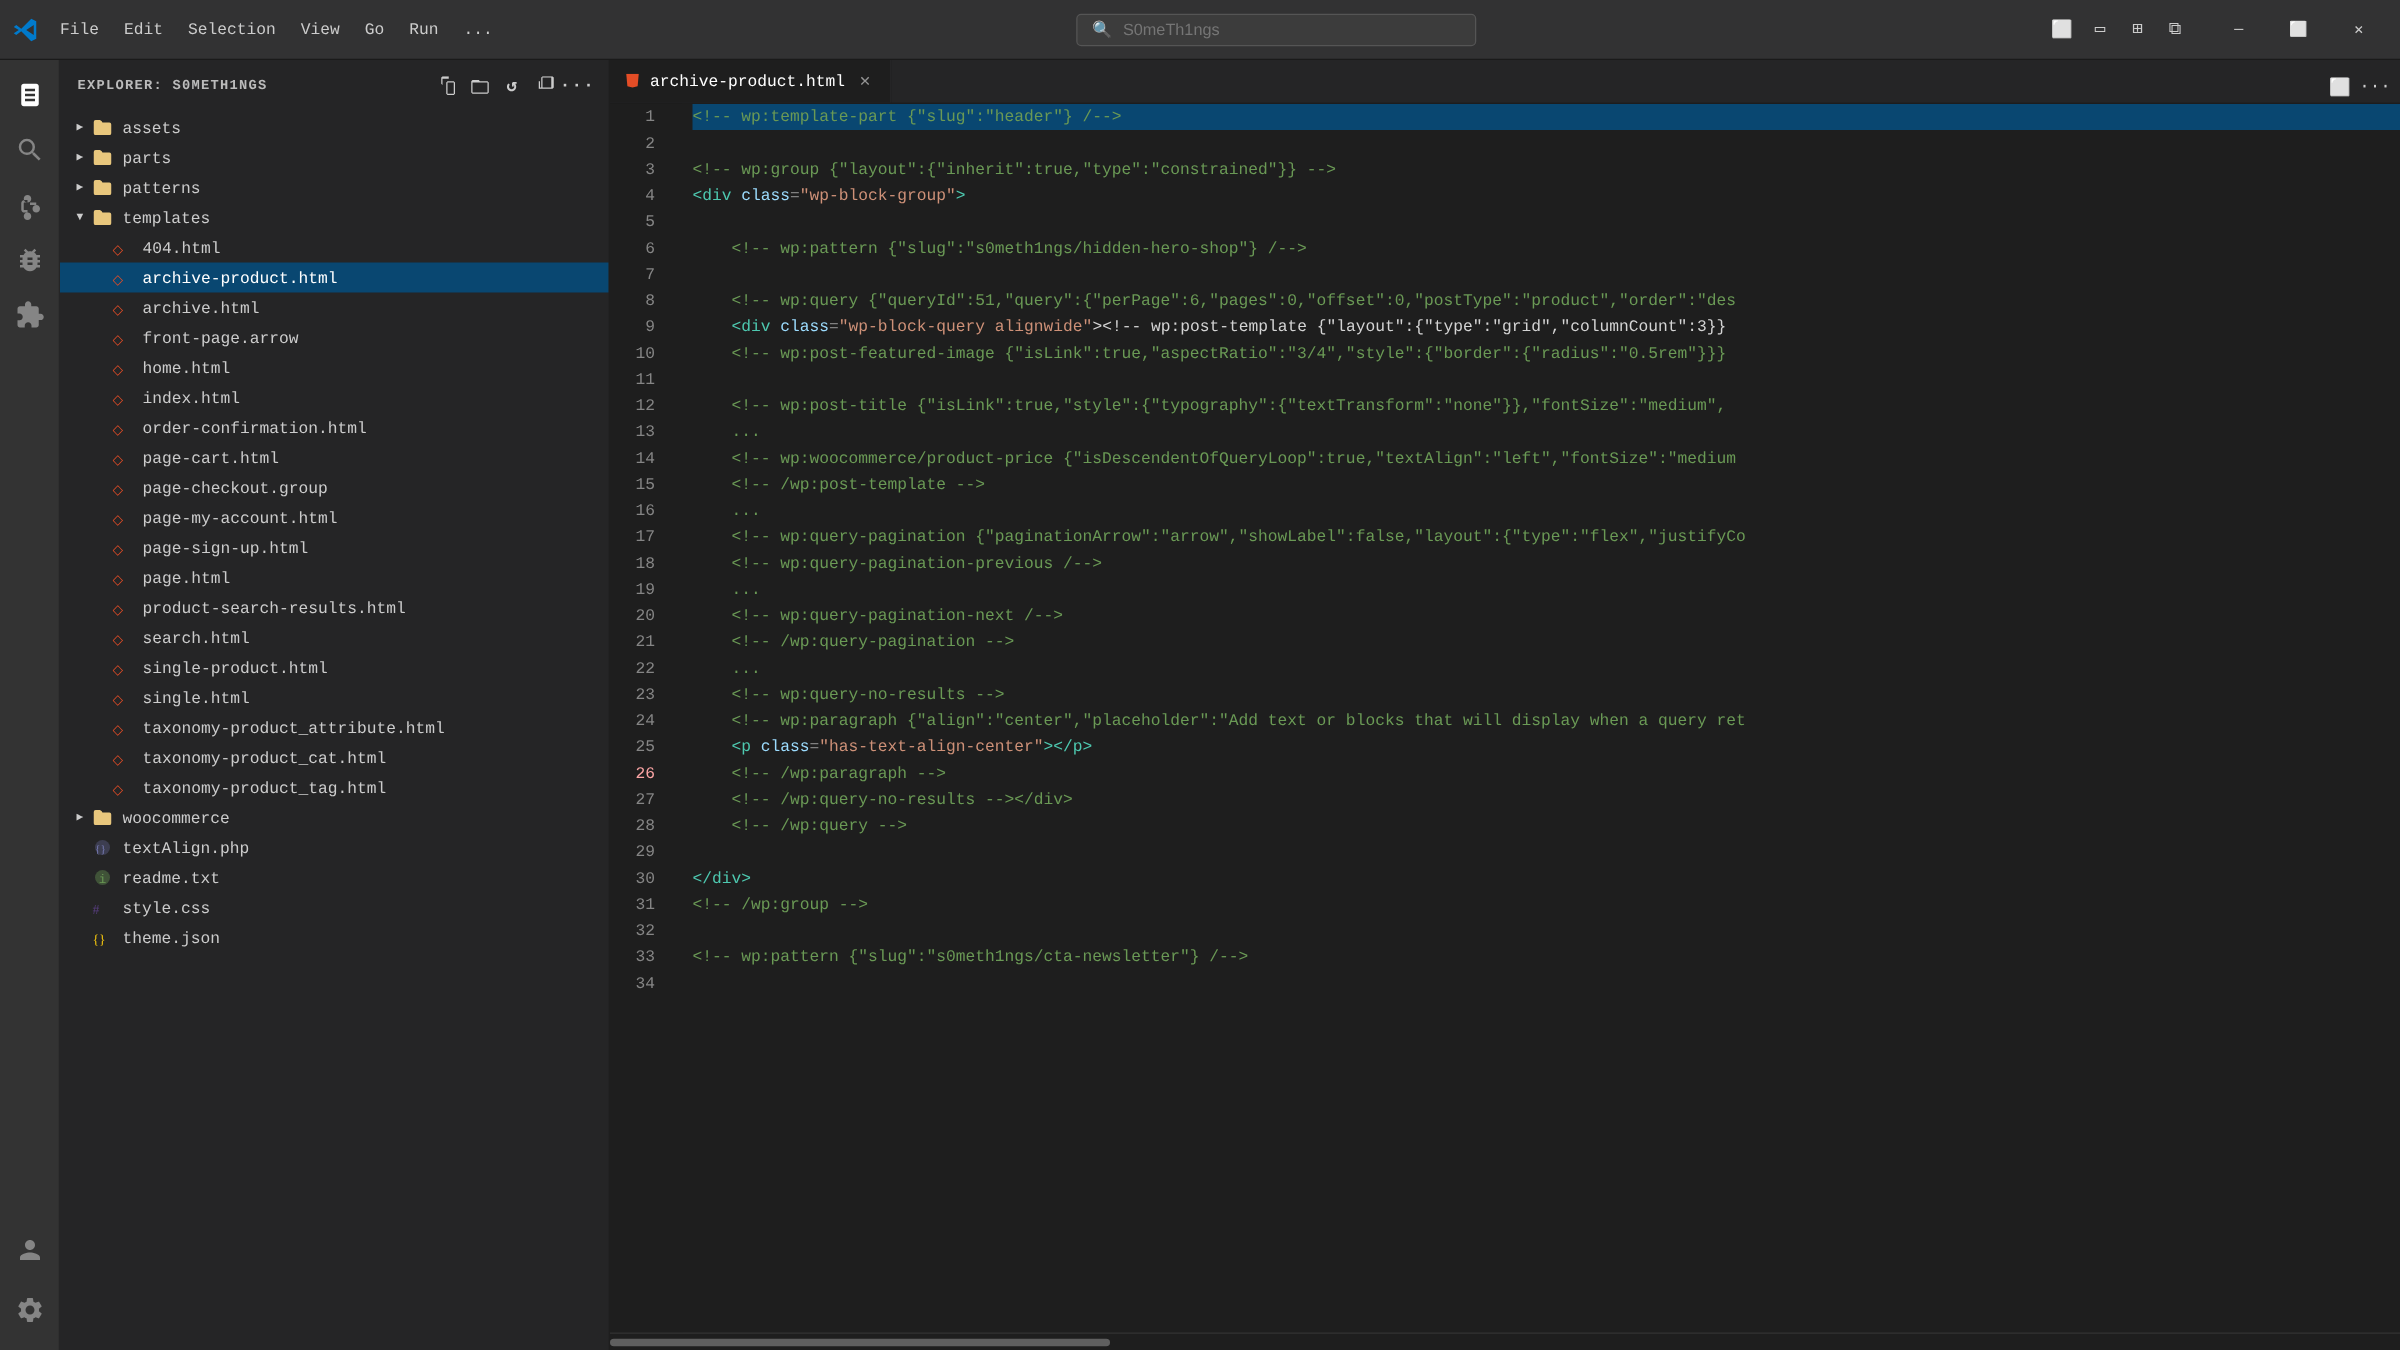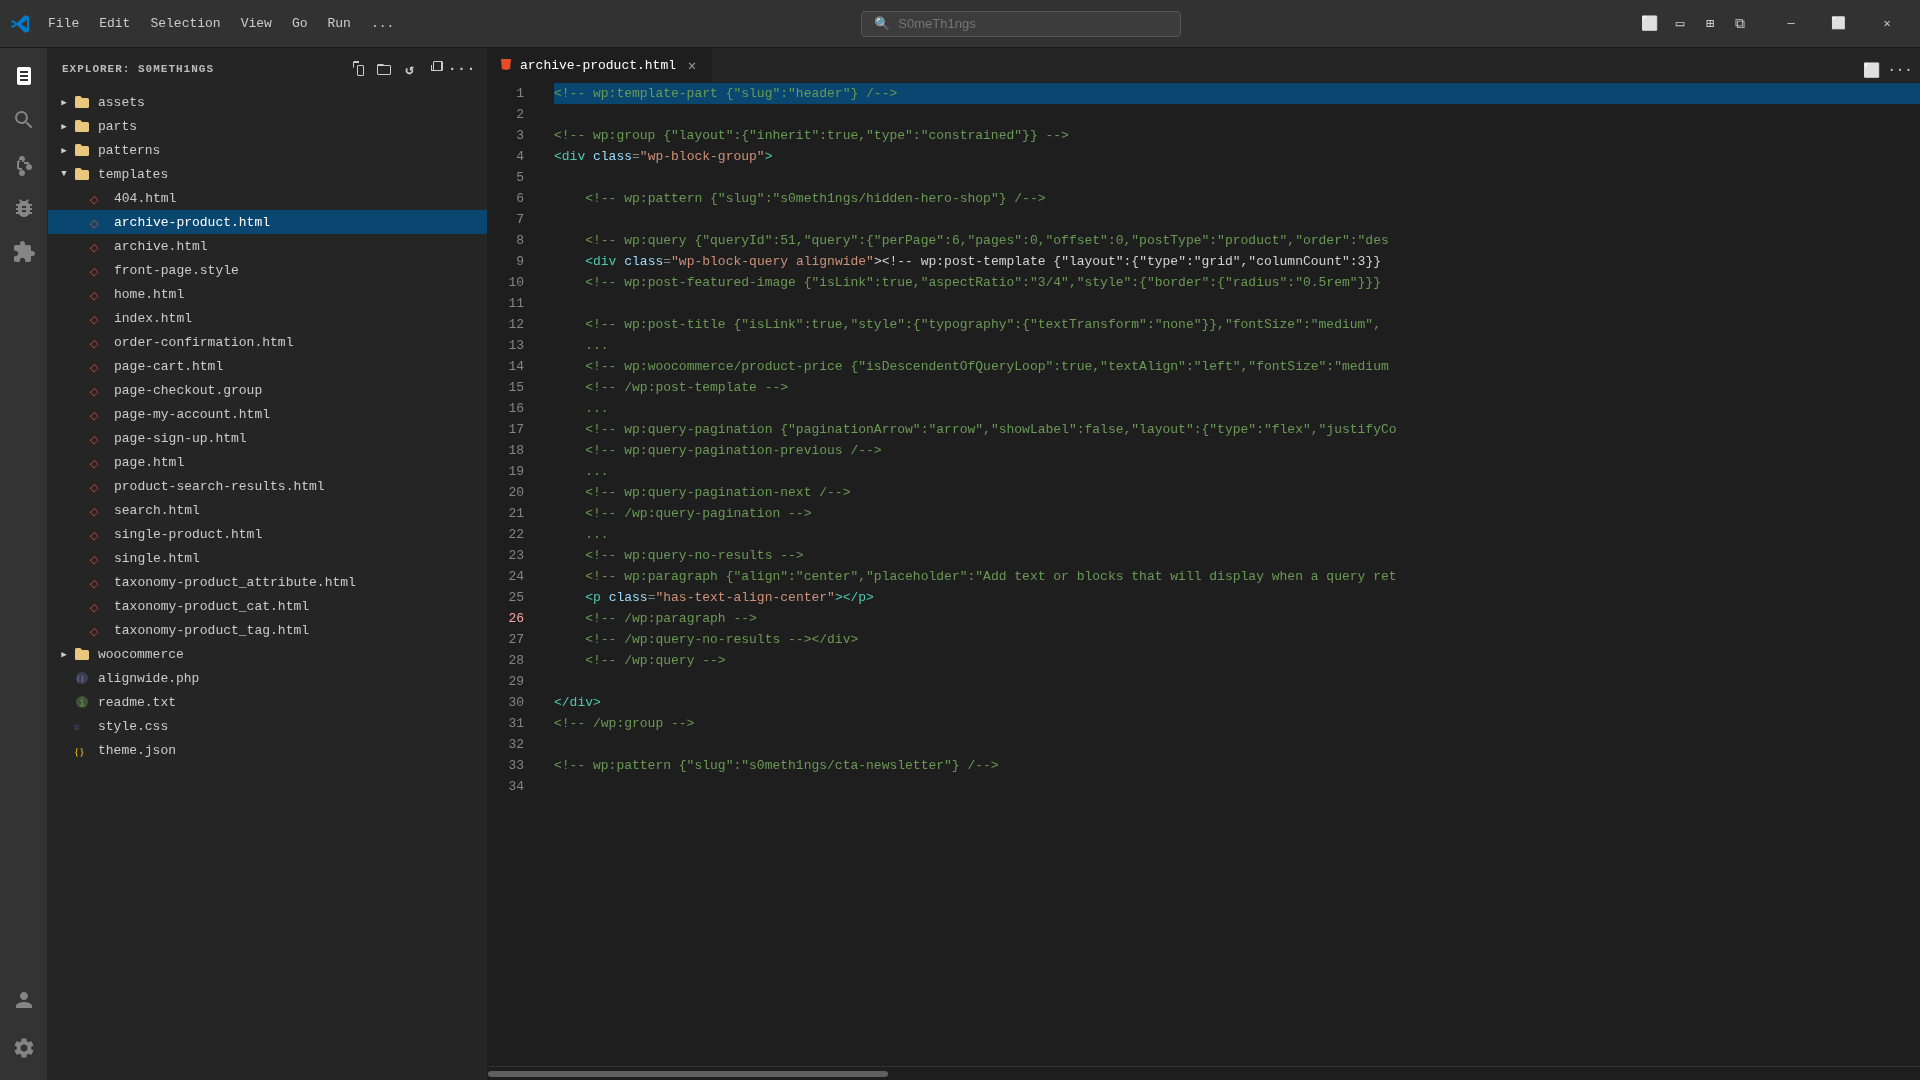--- a/index.html
+++ b/index.html
@@ -474,21 +474,21 @@
             <span class="tree-icon"><svg width="16" height="16" viewBox="0 0 16 16" style="vertical-align:middle;margin-right:4px">
                 <text x="0" y="13" font-size="11" fill="#e44d26" font-family="Consolas">◇</text>
               </svg></span>
             <span class="tree-label">archive.html</span>
           </div>
           <div class="tree-item">
             <span style="display:inline-block;width:42px"></span>
             <span class="tree-icon"><svg width="16" height="16" viewBox="0 0 16 16" style="vertical-align:middle;margin-right:4px">
                 <text x="0" y="13" font-size="11" fill="#e44d26" font-family="Consolas">◇</text>
               </svg></span>
-            <span class="tree-label">front-page.style</span>
+            <span class="tree-label">front-page.arrow</span>
           </div>
           <div class="tree-item">
             <span style="display:inline-block;width:42px"></span>
             <span class="tree-icon"><svg width="16" height="16" viewBox="0 0 16 16" style="vertical-align:middle;margin-right:4px">
                 <text x="0" y="13" font-size="11" fill="#e44d26" font-family="Consolas">◇</text>
               </svg></span>
             <span class="tree-label">home.html</span>
           </div>
           <div class="tree-item">
             <span style="display:inline-block;width:42px"></span>
@@ -595,21 +595,21 @@
                 <path d="M1 3.5A1.5 1.5 0 012.5 2h2.764c.958 0 1.76.56 2.311 1.144l.343.856H13.5A1.5 1.5 0 0115 5.5v7a1.5 1.5 0 01-1.5 1.5h-11A1.5 1.5 0 011 12.5v-9z"></path>
               </svg></span>
             <span class="tree-label">woocommerce</span>
           </div>
           <div class="tree-item">
             <span style="display:inline-block;width:26px"></span>
             <span class="tree-icon"><svg width="16" height="16" viewBox="0 0 16 16" style="vertical-align:middle;margin-right:4px">
                 <circle cx="8" cy="8" r="6" fill="#787cb5" opacity="0.3"></circle>
                 <text x="2" y="12" font-size="9" fill="#787cb5" font-family="Consolas">{}</text>
               </svg></span>
-            <span class="tree-label">alignwide.php</span>
+            <span class="tree-label">textAlign.php</span>
           </div>
           <div class="tree-item">
             <span style="display:inline-block;width:26px"></span>
             <span class="tree-icon"><svg width="16" height="16" viewBox="0 0 16 16" style="vertical-align:middle;margin-right:4px">
                 <circle cx="8" cy="8" r="6" fill="#6a9955" opacity="0.4"></circle>
                 <text x="5" y="12" font-size="10" fill="#6a9955">i</text>
               </svg></span>
             <span class="tree-label">readme.txt</span>
           </div>
           <div class="tree-item">

